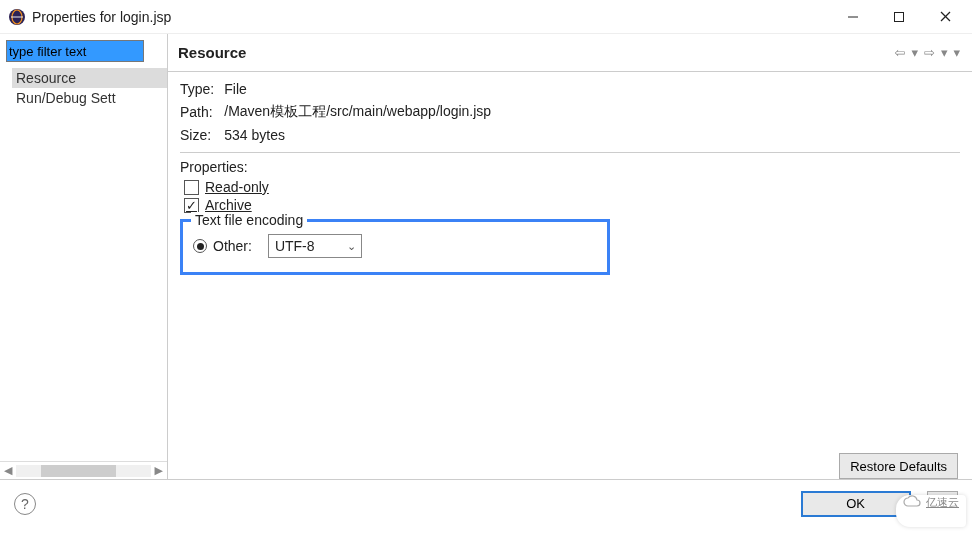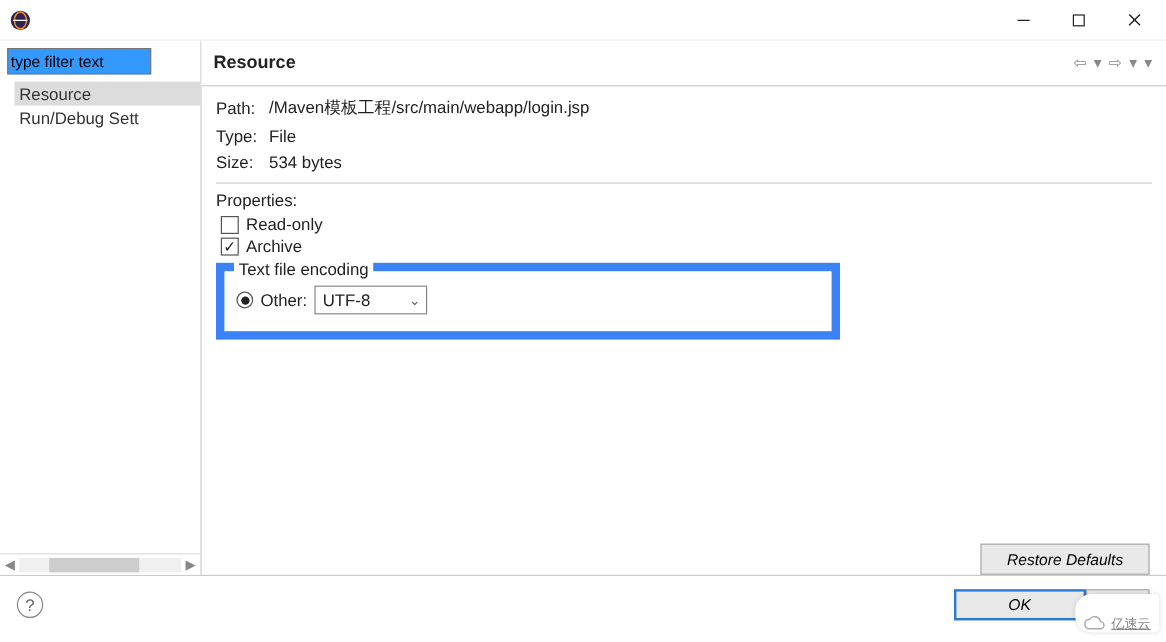--- a/index.html
+++ b/index.html
@@ -5,70 +5,71 @@
   * { box-sizing: border-box; font-family: "Segoe UI", Tahoma, sans-serif; }
   body { margin:0; background:#fff; width:972px; height:535px; overflow:hidden; position:relative;}
   .titlebar { height:34px; display:flex; align-items:center; padding:0 4px; border-bottom:1px solid #eee;}
   .titlebar .logo { width:18px; height:18px; margin:0 6px 0 4px; display:flex; align-items:center; justify-content:center;}
   .titlebar .title { font-size:14px; color:#222;}
   .winctrls { margin-left:auto; display:flex;}
   .winctrls div { width:46px; height:30px; display:flex; align-items:center; justify-content:center; color:#222;}
   .main { display:flex; height:445px;}
   .sidebar { width:168px; border-right:1px solid #ccc; background:#fff; display:flex; flex-direction:column;}
   .filterbox { margin:6px 6px 2px 6px;}
-  .filterbox input { width:120px; height:22px; font-size:13px; color:#000; background:#3399ff; border:1px solid #777; padding:0 2px;}
+  .filterbox input { width:138px; height:22px; font-size:13px; color:#000; background:#3399ff; border:1px solid #777; padding:0 2px;}
   .tree { padding:4px 0 0 12px; flex:1;}
   .tree-item { font-size:14px; color:#333; padding:2px 4px; cursor:default; white-space:nowrap; overflow:hidden;}
   .tree-item.selected { background:#dcdcdc;}
   .sidebar-scroll { height:18px; display:flex; align-items:center; border-top:1px solid #ddd; padding:0 4px;}
   .sidebar-scroll .track { flex:1; height:12px; background:#f0f0f0; margin:0 4px; position:relative;}
   .sidebar-scroll .thumb { position:absolute; left:25px; width:75px; top:0; bottom:0; background:#cdcdcd;}
   .content { flex:1; display:flex; flex-direction:column;}
   .content-head { height:38px; border-bottom:1px solid #ccc; display:flex; align-items:center; padding:0 10px; background:#fff;}
   .content-head h2 { font-size:15px; font-weight:bold; margin:0; color:#222;}
   .nav-icons { margin-left:auto; display:flex; gap:2px; color:#888; font-size:13px;}
   .nav-icons span { padding:0 2px;}
   .content-body { padding:6px 12px 0 12px; flex:1; overflow:hidden;}
   table.props { border-collapse:collapse; font-size:14px; color:#222;}
   table.props td { padding:3px 10px 3px 0; vertical-align:middle; white-space:nowrap;}
   .loc-btn-wrap { display:inline-block; padding:5px 18px 7px 6px; border:1px solid #e44; margin-left:4px; vertical-align:middle;}
   .loc-btn { width:24px; height:22px; background:#e9e9e9; border:1px solid #aaa; display:flex; align-items:center; justify-content:center;}
   .divider { border-top:1px solid #ccc; margin:6px 0;}
   .attrs { font-size:14px; color:#222;}
   .attrs .lbl { margin-bottom:4px;}
-  .chk { display:flex; align-items:flex-end; margin:2px 0 2px 4px;}
+  .chk { display:flex; align-items:flex-end; margin:2px 0 2px 4px;text-decoration:underline;}
   .chk .box { width:15px; height:15px; border:1px solid #555; margin-right:6px; display:flex; align-items:center; justify-content:center; font-size:13px; color:#222;}
-  .encgroup { border:7px solid #3b82f6; margin-top:6px; padding:8px 10px 10px 10px; position:relative; width:520px;}
+  .encgroup { border:3px solid #3b82f6; margin-top:6px; padding:8px 10px 10px 10px; position:relative; width:430px;}
   .encgroup .legend { position:absolute; top:-10px; left:8px; background:#fff; padding:0 4px; font-size:14px;}
   .radio { display:flex; align-items:center; margin:4px 0;}
   .radio .circle { width:14px; height:14px; border:1px solid #555; border-radius:50%; margin-right:6px; display:flex; align-items:center; justify-content:center;}
   .radio .dot { width:7px; height:7px; background:#222; border-radius:50%;}
-  .combo { display:inline-flex; align-items:center; border:1px solid #888; height:24px; margin-left:6px;}
+  .combo { display:inline-flex; align-items:center; border:1px solid #888; height:24px; margin-left:16px;}
   .combo .val { padding:0 28px 0 6px; font-size:14px;}
   .combo .arr { width:18px; text-align:center; color:#555; font-size:11px;}
   .btnrow { display:flex; justify-content:flex-end; gap:8px; padding:10px 14px 0 0;}
-  .btn { min-width:96px; height:26px; background:#e9e9e9; border:1px solid #aaa; display:flex; align-items:center; justify-content:center; font-size:13px; padding:0 21px;font-style:italic;}
+  .btn { min-width:96px; height:26px; background:#e9e9e9; border:1px solid #aaa; display:flex; align-items:center; justify-content:center; font-size:13px; padding:0 10px;}
   .footer { height:48px; border-top:1px solid #ccc; display:flex; align-items:center; padding:0 14px;}
   .help { width:22px; height:22px; border:1.5px solid #888; border-radius:50%; display:flex; align-items:center; justify-content:center; color:#666; font-size:14px;}
-  .footer-btns { margin-left:auto; display:flex; gap:0;}
+  .footer-btns { margin-left:auto; display:flex; gap:16px;}
   .btn.primary { border:2px solid #2a7ad4; background:#e9e9e9;}
-  .watermark { position:absolute; right:6px; bottom:8px; width:70px; height:32px; background:#fff; border-radius:14px 4px 4px 14px; box-shadow:0 0 4px rgba(0,0,0,.15); display:flex; align-items:flex-end; justify-content:center; font-size:11px; color:#888;text-decoration:underline;}
+  .watermark { position:absolute; right:6px; bottom:8px; width:70px; height:32px; background:#fff; border-radius:14px 4px 4px 14px; box-shadow:0 0 4px rgba(0,0,0,.15); display:flex; align-items:flex-start; justify-content:center; font-size:11px; color:#888;text-decoration:underline;}
   .redact { display:inline-block; width:68px; height:14px; background:#fff; vertical-align:middle;}
 </style>
 </head>
 <body>
 
 <div class="titlebar">
   <span class="logo">
     <svg width="18" height="18" viewBox="0 0 18 18">
         <circle cx="9" cy="9" r="8" fill="#2c2255"></circle>
         <ellipse cx="9" cy="9" rx="5" ry="7" fill="none" stroke="#f7941e" stroke-width="1.2"></ellipse>
         <line x1="3" y1="9" x2="15" y2="9" stroke="#fff" stroke-width=".9"></line>
       </svg>
   </span>
+  <span class="title">Properties for login.jsp</span>
   <div class="winctrls">
     <div>
         <svg width="12" height="12">
           <line x1="1" y1="6" x2="11" y2="6" stroke="#222" stroke-width="1"></line>
         </svg>
       </div>
     <div>
         <svg width="12" height="12">
           <rect x="1.5" y="1.5" width="9" height="9" fill="none" stroke="#222" stroke-width="1"></rect>
         </svg>
@@ -110,26 +111,26 @@
         <span>⇨</span>
           <span>▾</span>
         <span>▾</span>
       </div>
     </div>
 
     <div class="content-body">
       <table class="props">
         <tbody>
             <tr>
+              <td>Type:</td>
+            <td>File</td>
+            </tr>
+        <tr>
               <td>Path:</td>
             <td>/Maven模板工程/src/main/webapp/login.jsp</td>
-            </tr>
-        <tr>
-              <td>Type:</td>
-            <td>File</td>
             </tr>
         <tr>
               <td>Size:</td>
             <td>534  bytes</td>
             </tr>
       </tbody>
         </table>
 
       <div class="divider"></div>
 

